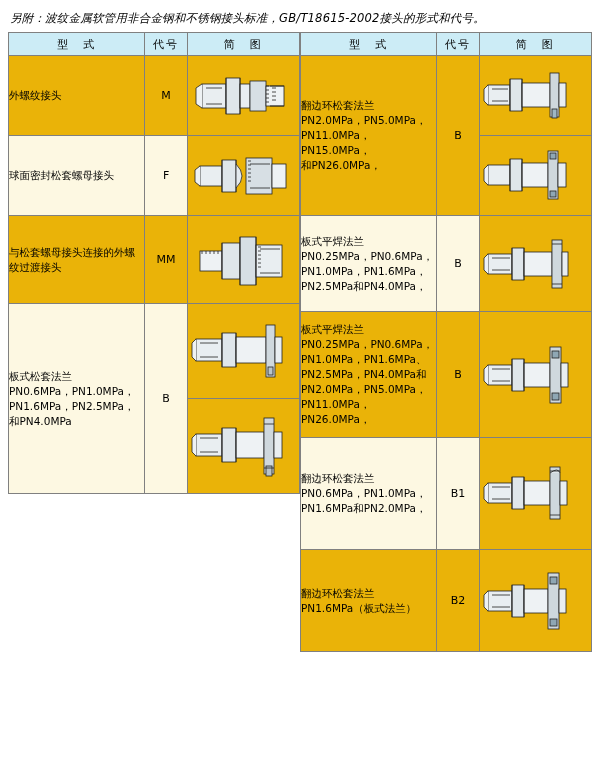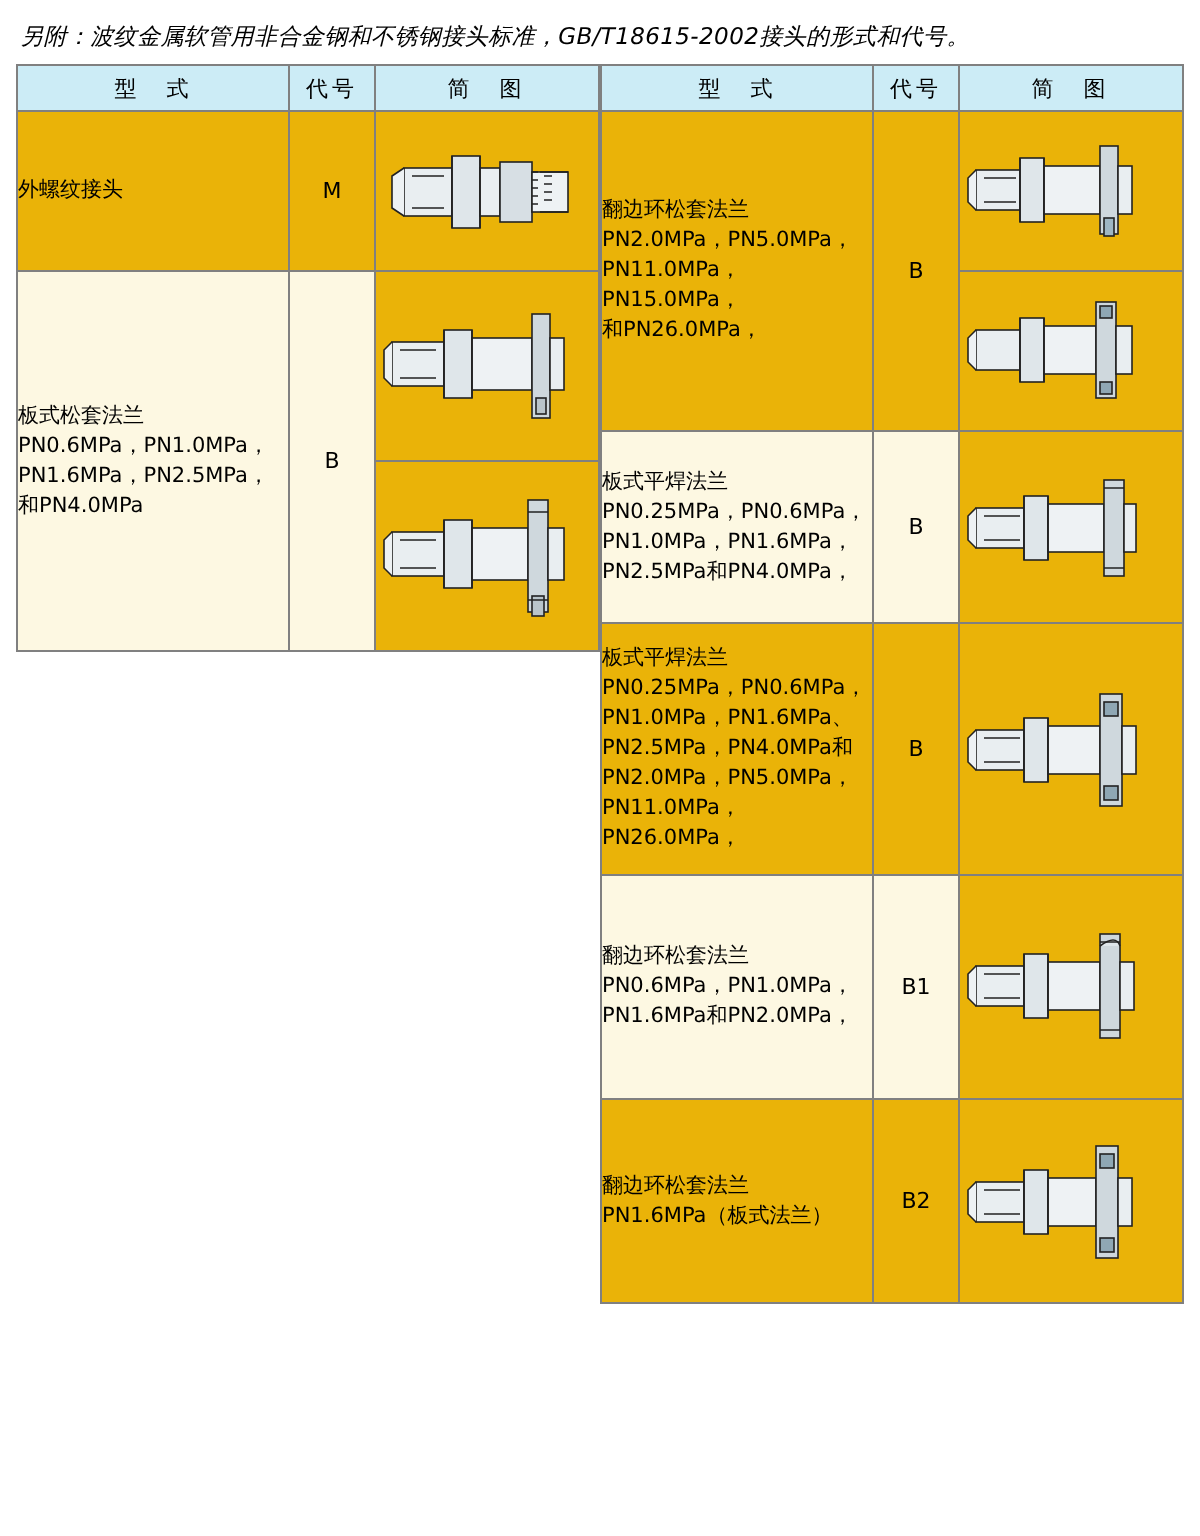--- a/index.html
+++ b/index.html
@@ -121,21 +121,58 @@
                 <path d="M76 22 l3 0 m-3 4 l3 0 m-3 4 l3 0 m-3 4 l3 0 m-3 4 l3 0"></path>
                 <path d="M80 22 L94 22 M80 42 L94 42"></path>
                 <path d="M82 24 l4 0 m-4 4 l4 0 m-4 4 l4 0 m-4 4 l4 0"></path>
                 <path d="M36 14 L36 50 M50 14 L50 50"></path>
                 <path d="M16 24 L32 24 M16 40 L32 40"></path>
               </g>
             </svg>
           </td>
         </tr>
 
-
+        <tr style="height:80px">
+          <td class="type center-v shaded">球面密封松套螺母接头</td>
+          <td class="code shaded">F</td>
+          <td class="fig plain">
+            <svg width="106" height="64" viewBox="0 0 106 64">
+              <g fill="none" stroke="#222" stroke-width="0.8">
+                <rect x="10" y="22" width="22" height="20" fill="#e9eef1"></rect>
+                <path d="M10 22 L5 26 L5 38 L10 42" fill="#eef2f4"></path>
+                <rect x="32" y="16" width="14" height="32" fill="#dfe6ea"></rect>
+                <path d="M46 20 q12 12 0 24" fill="#e4eaee"></path>
+                <rect x="56" y="14" width="26" height="36" fill="#d7dfe4"></rect>
+                <rect x="82" y="20" width="14" height="24" fill="#eef2f4"></rect>
+                <path d="M58 17 l3 0 m-3 4 l3 0 m-3 4 l3 0 m-3 4 l3 0 m-3 4 l3 0 m-3 4 l3 0"></path>
+                <path d="M60 20 L80 20 M60 44 L80 44"></path>
+                <path d="M32 16 L32 48 M46 16 L46 48"></path>
+              </g>
+            </svg>
+          </td>
+        </tr>
+
+        <tr style="height:88px">
+          <td class="type center-v plain">与松套螺母接头连接的外螺纹过渡接头</td>
+          <td class="code plain">MM</td>
+          <td class="fig plain">
+            <svg width="106" height="70" viewBox="0 0 106 70">
+              <g fill="none" stroke="#222" stroke-width="0.8">
+                <rect x="10" y="26" width="22" height="20" fill="#eef2f4"></rect>
+                <path d="M12 26 l0 3 m4 -3 l0 3 m4 -3 l0 3 m4 -3 l0 3 m4 -3 l0 3"></path>
+                <rect x="32" y="18" width="18" height="36" fill="#dfe6ea"></rect>
+                <rect x="50" y="12" width="16" height="48" fill="#d7dfe4"></rect>
+                <rect x="66" y="20" width="26" height="32" fill="#e9eef1"></rect>
+                <path d="M68 22 l3 0 m-3 4 l3 0 m-3 4 l3 0 m-3 4 l3 0 m-3 4 l3 0 m-3 4 l3 0"></path>
+                <path d="M70 24 L90 24 M70 48 L90 48"></path>
+                <path d="M32 18 L32 54 M50 12 L50 60 M66 12 L66 60"></path>
+              </g>
+            </svg>
+          </td>
+        </tr>
 
 
 
         <tr style="height:190px">
           <td class="type center-v shaded" style="white-space:pre-line">板式松套法兰
 PN0.6MPa，PN1.0MPa，
 PN1.6MPa，PN2.5MPa，
 和PN4.0MPa</td>
           <td class="code shaded">B</td>
           <td class="fig plain" style="padding:0">

